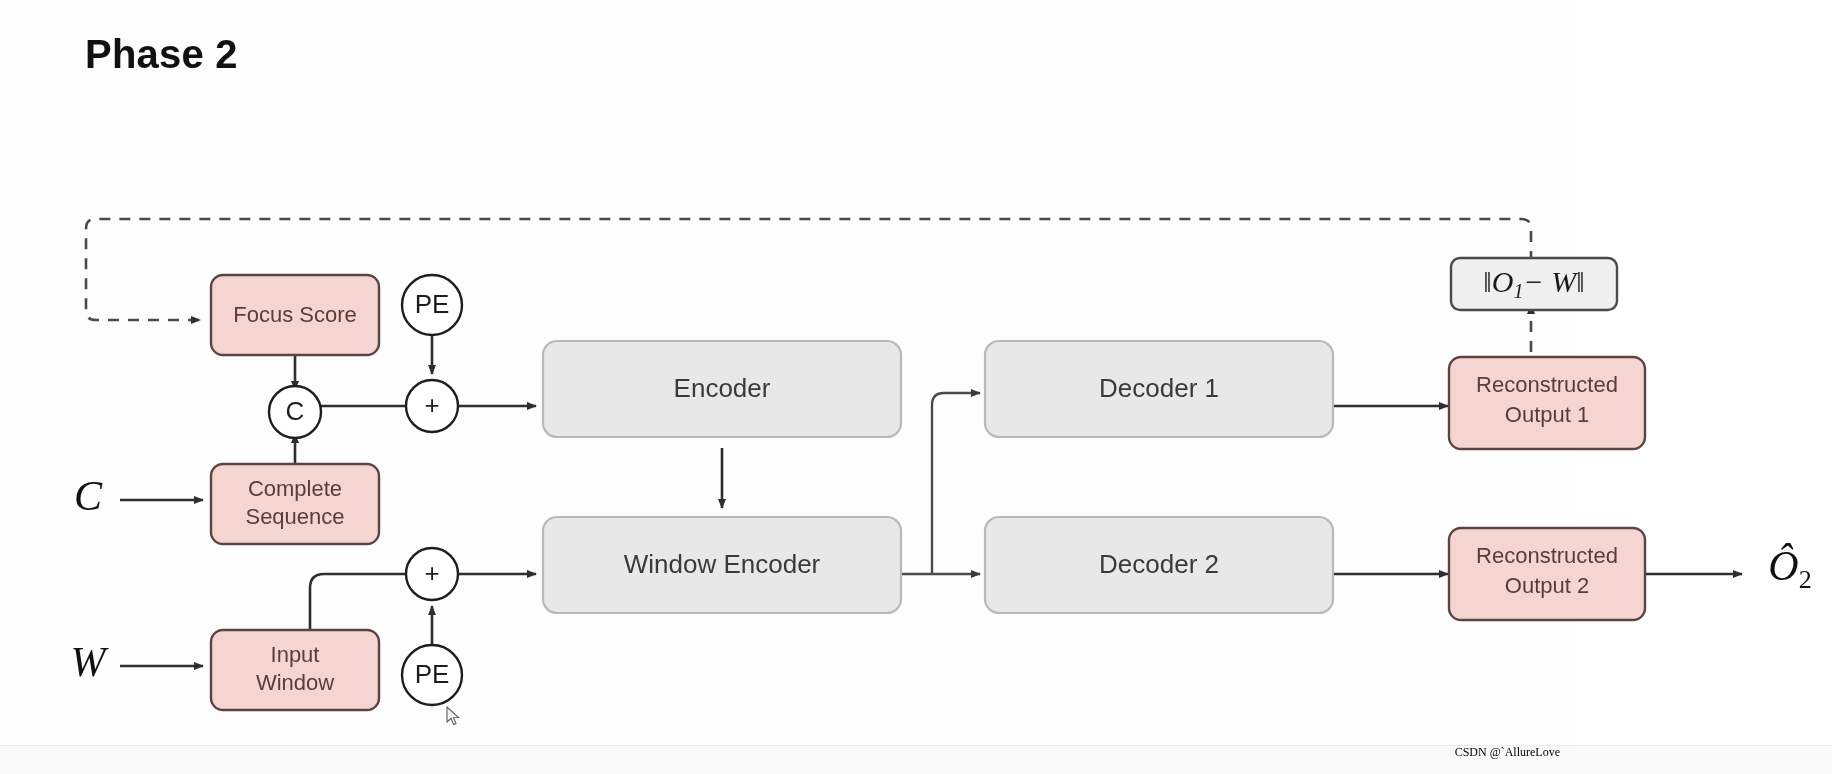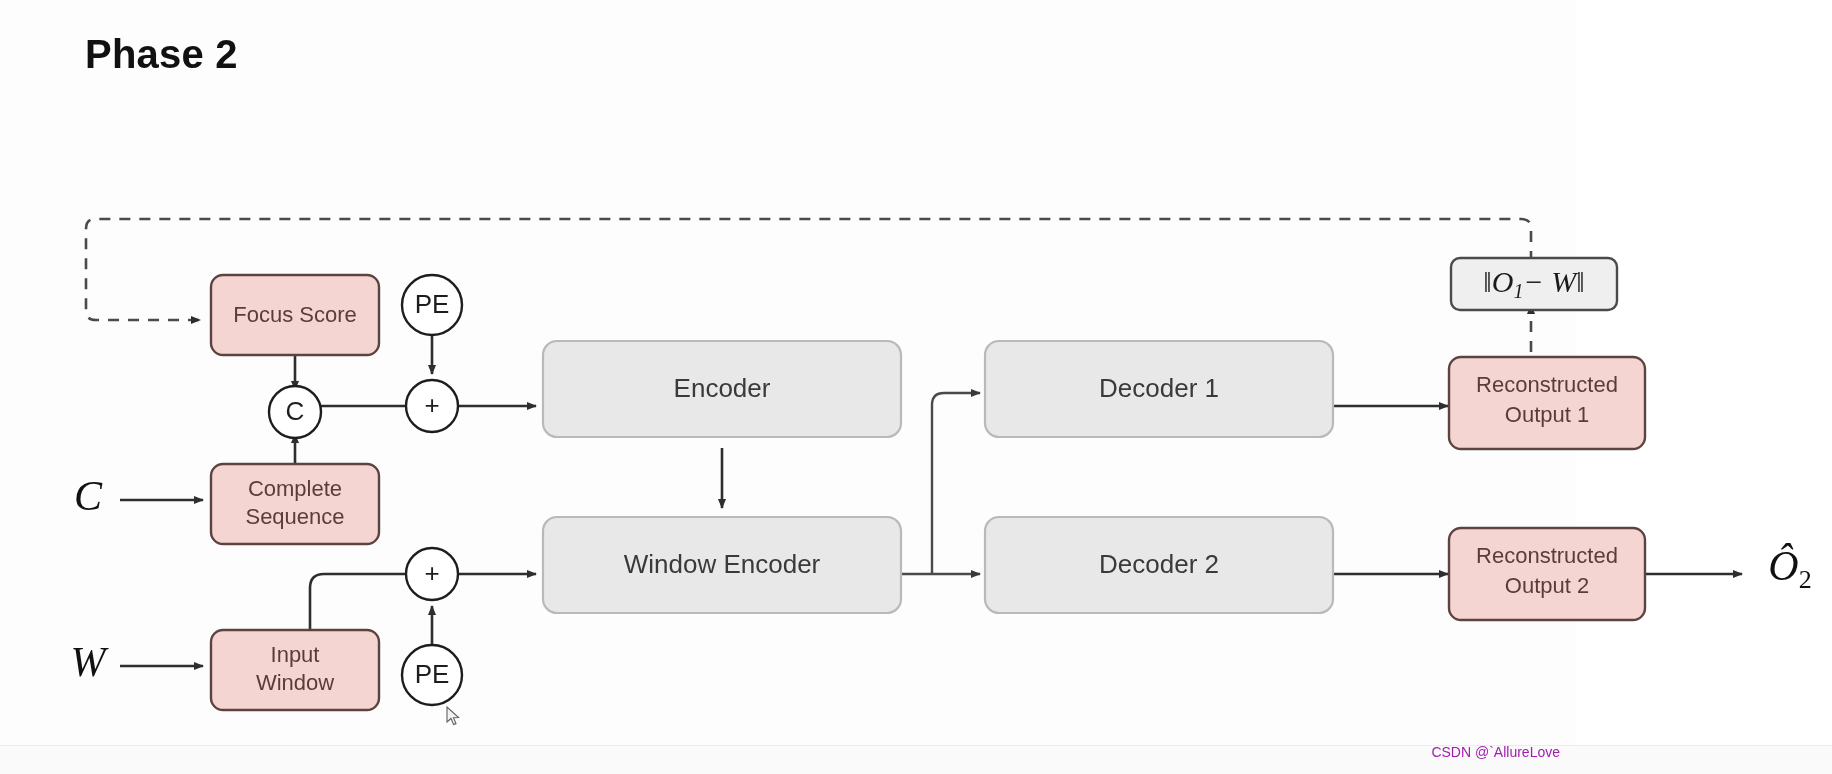--- a/index.html
+++ b/index.html
@@ -107,23 +107,23 @@
   .edge-dashed {
     fill: none;
     stroke: #4a4a4a;
     stroke-width: 2.6;
     stroke-dasharray: 11 9;
   }
   .watermark {
     position: absolute;
     right: 16px;
     bottom: 14px;
-    font-size: 14px;
-    color: #a21caf;
-    font-family: Liberation Sans, sans-serif;
+    font-size: 12px;
+    color: #000000;
+    font-family: Liberation Serif, serif;
   }
   .bottom-rule {
     position: absolute;
     left: 0;
     top: 745px;
     width: 1832px;
     height: 1px;
     background: #ececec;
   }
   .bottom-band {

